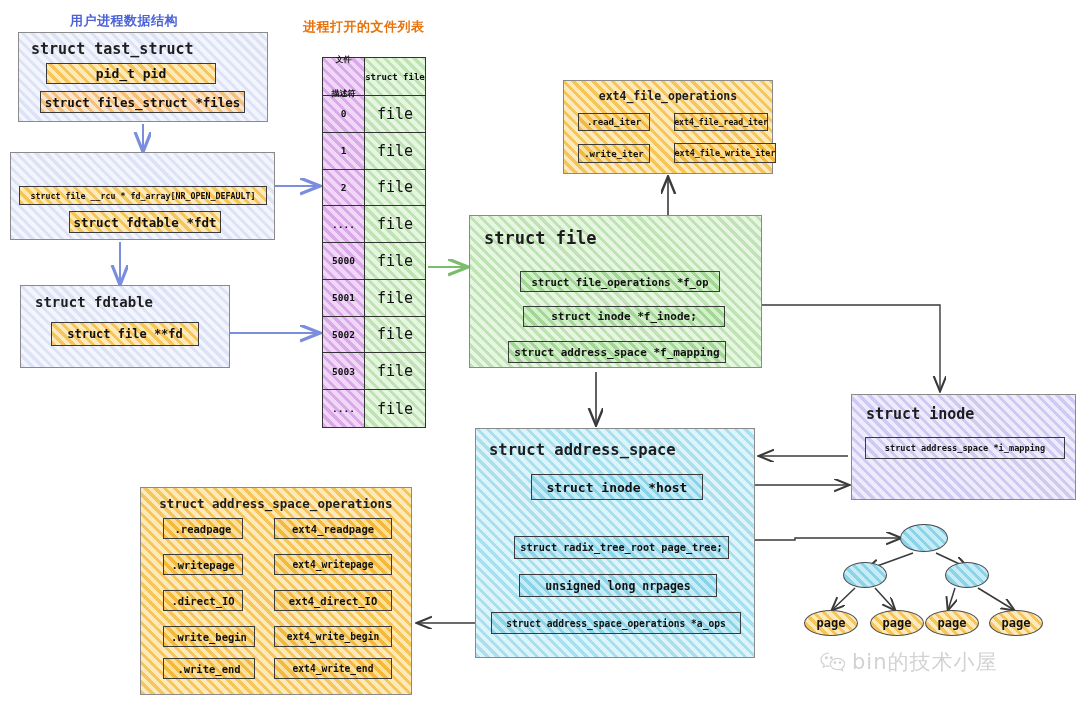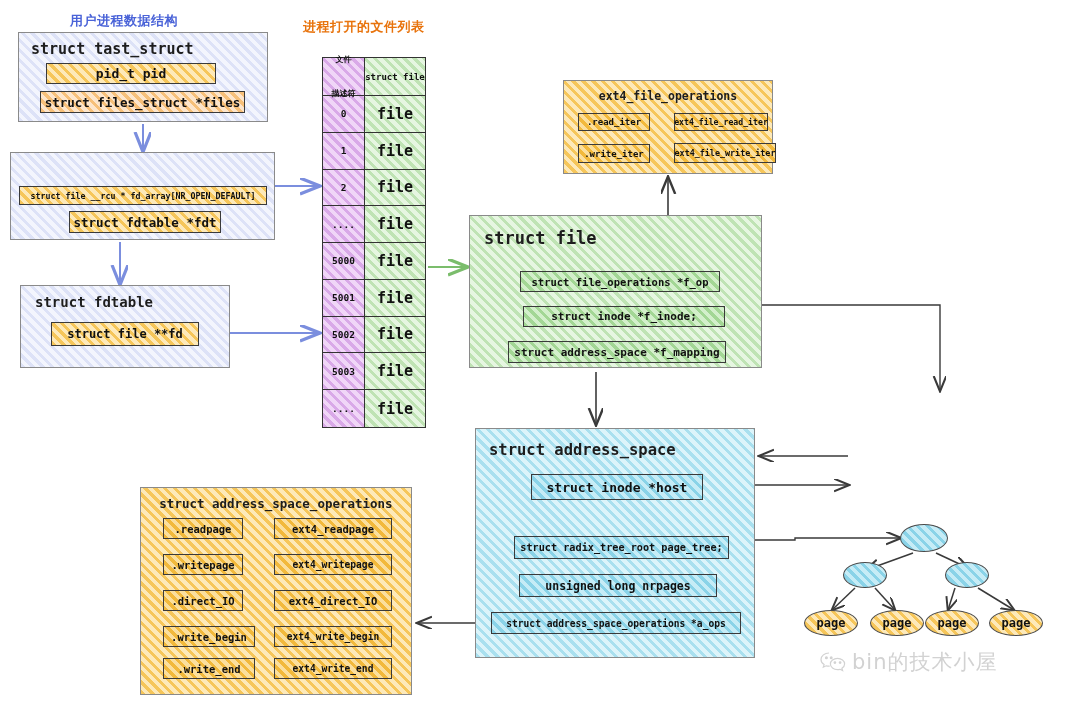--- a/index.html
+++ b/index.html
@@ -64,21 +64,21 @@
   #fdtbl{position:absolute;left:322px;top:57px;width:104px;height:371px;
          box-sizing:border-box;border:1.6px solid #333;display:flex;}
   #fdtbl .colfd{width:42px;height:100%;box-sizing:border-box;border-right:1.6px solid #333;}
   #fdtbl .colfile{flex:1;height:100%;}
   .cellfd,.cellfile{
     box-sizing:border-box;display:flex;align-items:center;justify-content:center;
     color:#111;white-space:nowrap;
     font-family:"DejaVu Sans Mono","Liberation Mono",monospace;
   }
   .cellfd{font-size:9.5px;font-weight:bold;border-bottom:1.6px solid #333;}
-  .cellfile{font-size:15px;font-weight:bold;border-bottom:1.6px solid #333;}
+  .cellfile{font-size:15px;font-weight:normal;border-bottom:1.6px solid #333;}
   .cellfd.hdr,.cellfile.hdr{font-weight:bold;}
   .cellfd.hdr{font-size:8px;line-height:1.15;flex-direction:column;
               font-family:"DejaVu Sans","Liberation Sans",sans-serif;gap:24px;}
   .cellfile.hdr{font-size:9px;}
   .cellfd.last,.cellfile.last{border-bottom:none;}
 
   
   #b-efo{left:563px;top:80px;width:210px;height:94px;}
   #b-efo .ttl{position:absolute;left:0;top:8px;width:100%;text-align:center;font-size:11.5px;}
   #b-efo .k1{left:14px;top:32px;width:72px;height:18px;font-size:9px;font-weight:bold;}
@@ -253,20 +253,24 @@
     <div class="field v2 hx-amberd">ext4_file_write_iter</div>
   </div>
 
   <div class="box hx-green" id="b-file">
     <div class="ttl">struct file</div>
     <div class="field f1 hx-greend">struct file_operations  *f_op</div>
     <div class="field f2 hx-greend">struct inode  *f_inode;</div>
     <div class="field f3 hx-greend">struct address_space  *f_mapping</div>
   </div>
 
+  <div class="box hx-purple" id="b-inode">
+    <div class="ttl">struct inode</div>
+    <div class="field f1 hx-purple">struct address_space  *i_mapping</div>
+  </div>
 
   <div class="box hx-cyan" id="b-as">
     <div class="ttl">struct address_space</div>
     <div class="field f1 hx-cyand">struct inode  *host</div>
     <div class="field f3 hx-cyand">unsigned long   nrpages</div>
     <div class="field f2 hx-cyand">struct radix_tree_root  page_tree;</div>
     <div class="field f4 hx-cyand">struct address_space_operations *a_ops</div>
   </div>
 
   <div class="box hx-amber" id="b-aso">

